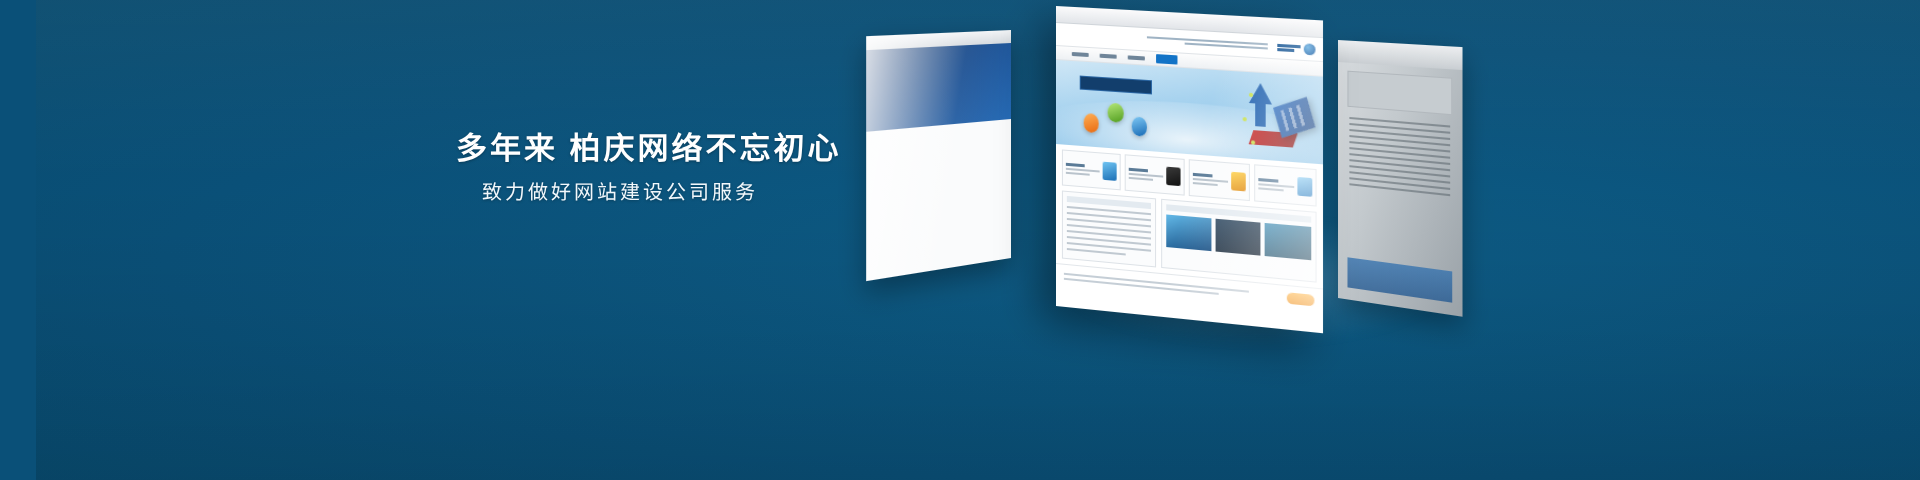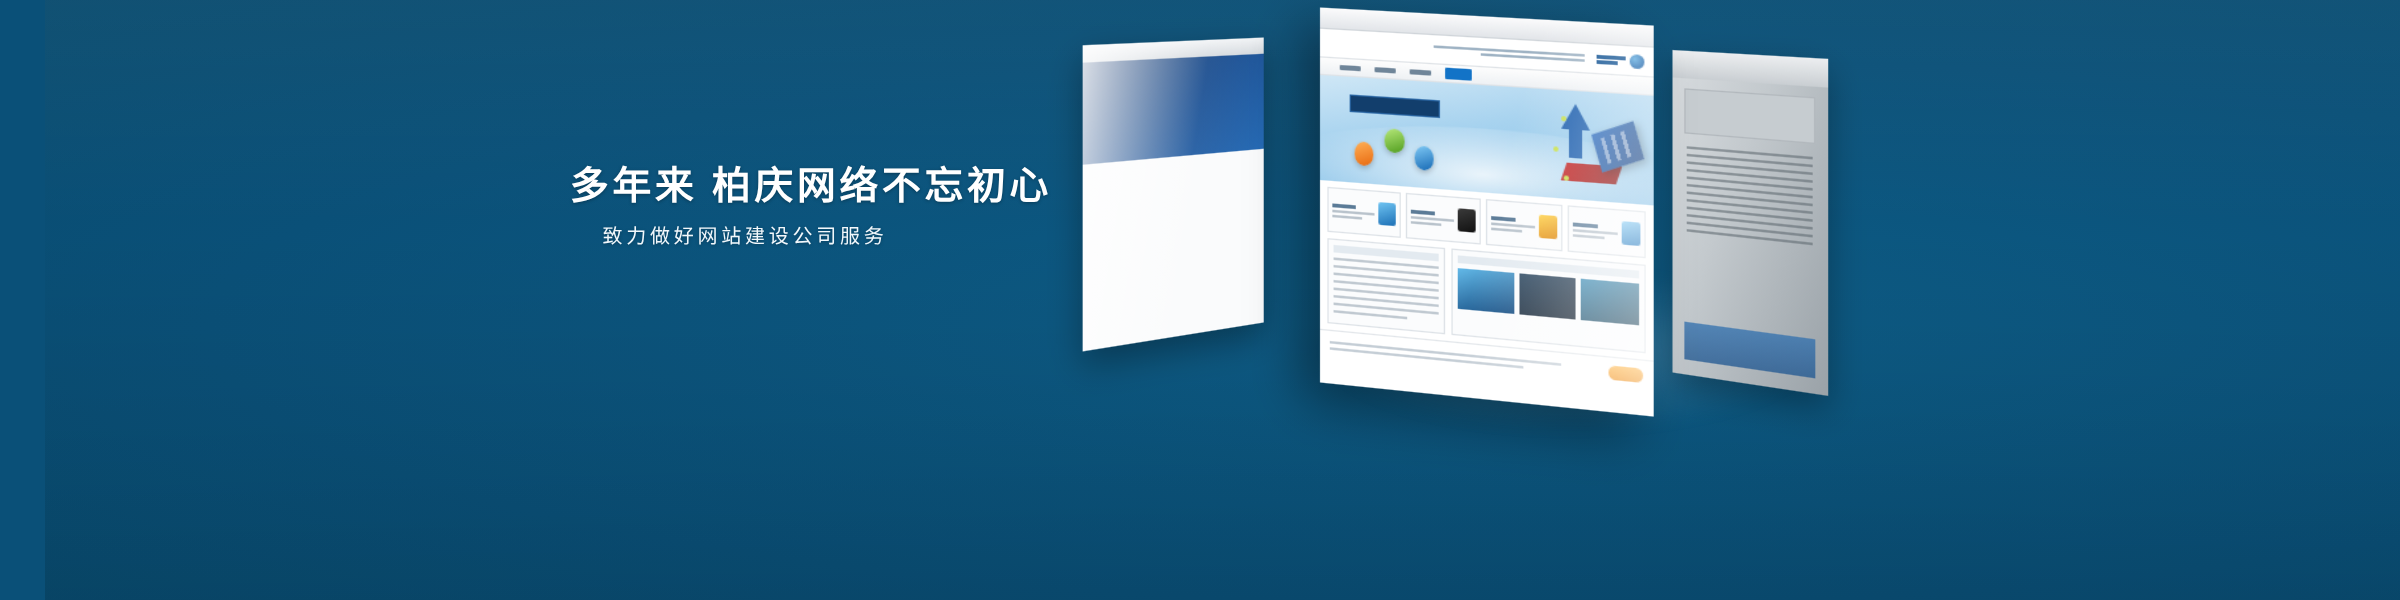--- a/index.html
+++ b/index.html
@@ -26,21 +26,21 @@
     position:absolute;left:420px;top:128px;width:660px;
     color:#ffffff;user-select:none;
   }
   .copy .l1{
     font-size:31px;font-weight:700;letter-spacing:3px;line-height:1.34;
     white-space:nowrap;
     text-shadow:0 1px 3px rgba(0,0,0,.30);
   }
   .copy .l2{
     margin-top:9px;margin-left:26px;
-    font-size:16px;font-weight:400;letter-spacing:3px;line-height:1.34;
+    font-size:20px;font-weight:400;letter-spacing:3px;line-height:1.34;
     white-space:nowrap;color:#f2f8fc;
     text-shadow:0 1px 3px rgba(0,0,0,.28);
   }
 
   
   .shots{
     position:absolute;left:1010px;top:6px;width:430px;height:330px;
   }
   .glow{
     position:absolute;left:-70px;top:200px;width:560px;height:150px;

